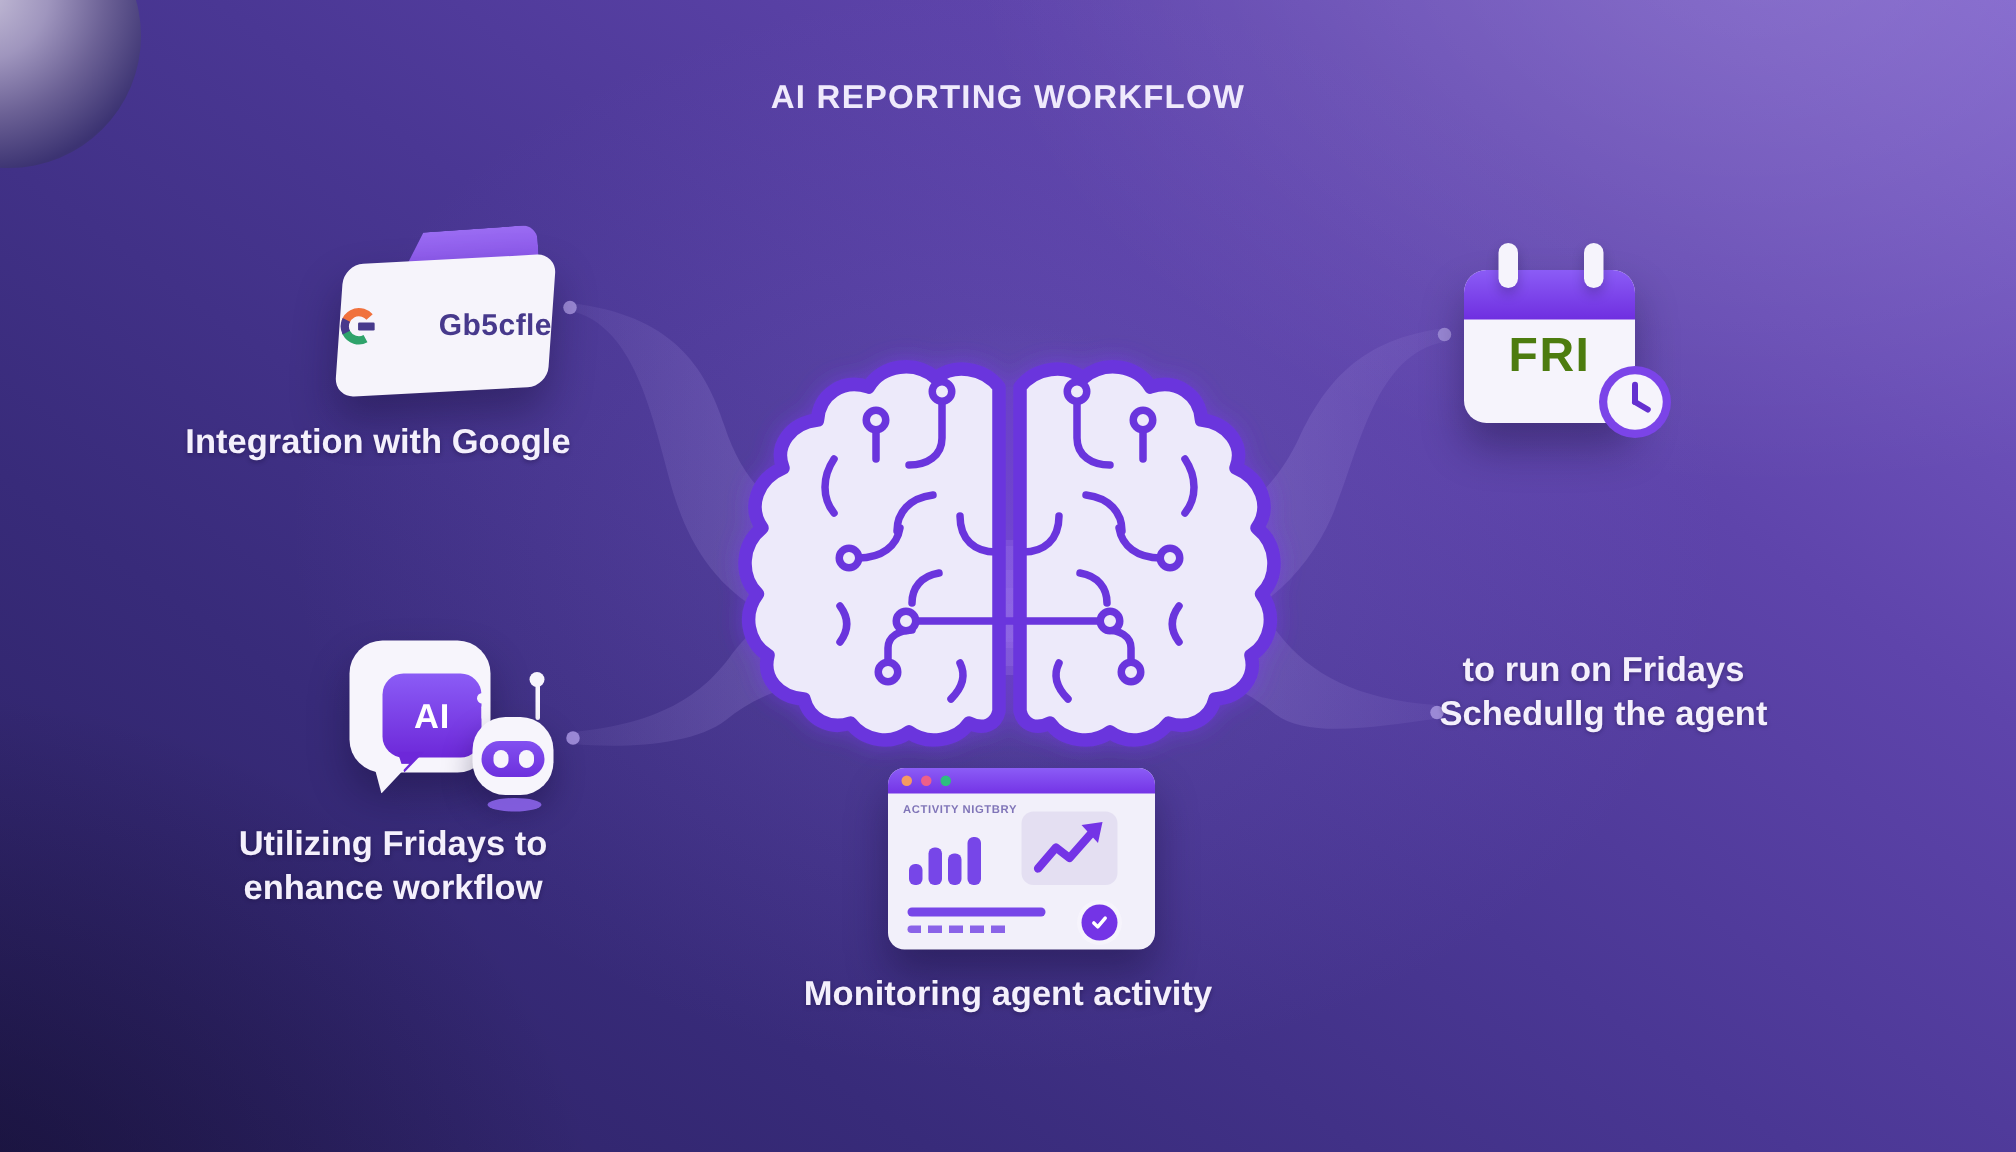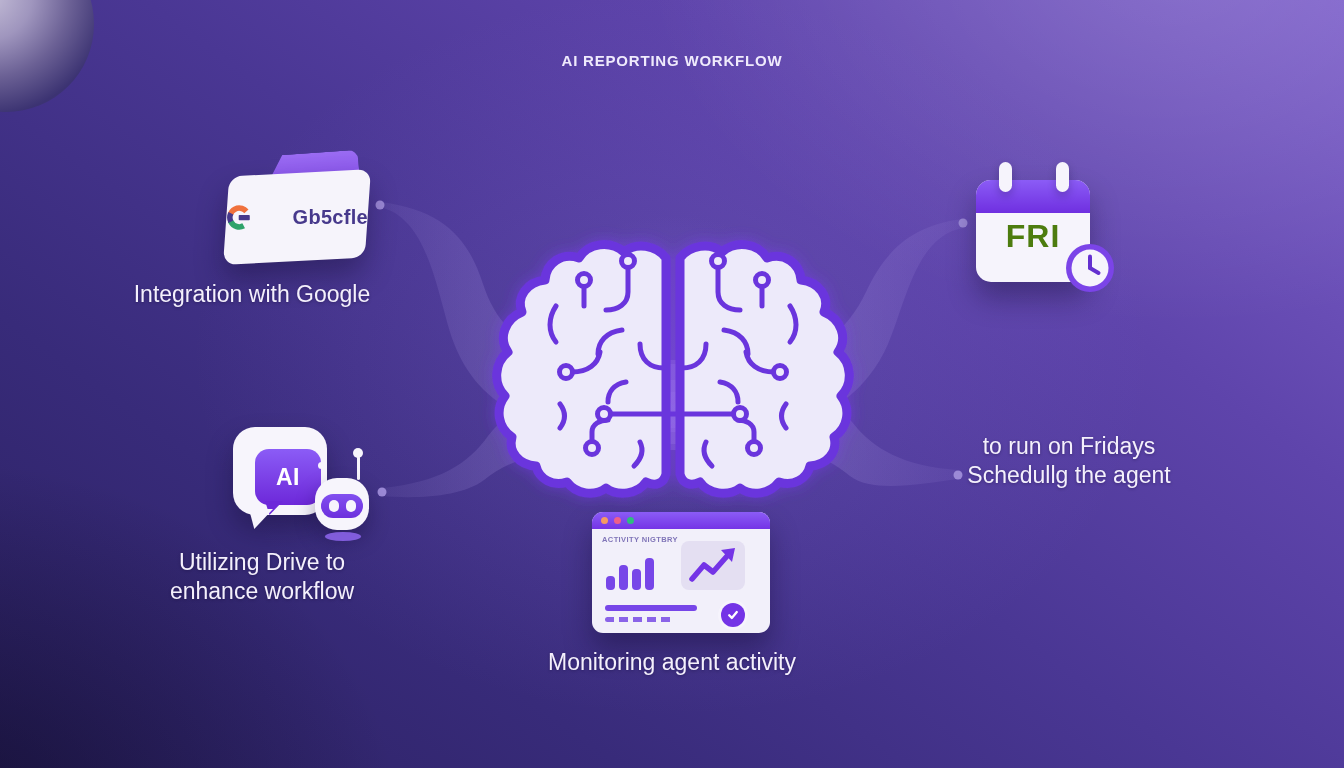--- a/index.html
+++ b/index.html
@@ -13,24 +13,24 @@
       radial-gradient(900px 620px at 88% -6%, rgba(255,255,255,.13), transparent 60%),
       radial-gradient(740px 560px at 50% 46%, rgba(150,120,235,.20), transparent 65%),
       radial-gradient(820px 640px at -4% 106%, rgba(6,4,22,.5), transparent 55%);
   }
   .sphere{position:absolute;left:-82px;top:-64px;width:176px;height:176px;border-radius:50%;
     background:radial-gradient(circle at 40% 34%, #d0cade 0%, #a79ec2 28%, #6f6596 52%, #3b3370 76%, rgba(40,32,90,0) 98%);
     opacity:.92;}
   .overlay{position:absolute;left:0;top:0;}
 
   .title{position:absolute;top:52px;left:0;width:100%;text-align:center;
-    font-size:15px;font-weight:600;letter-spacing:.8px;color:#efeafc;}
+    font-size:22px;font-weight:600;letter-spacing:.8px;color:#efeafc;}
   .agent-label{position:absolute;top:180px;left:472px;width:400px;text-align:center;
     font-size:28px;font-weight:600;color:#ffffff;}
-  .caption{position:absolute;color:#f4f0fc;font-size:23px;font-weight:400;text-align:center;
+  .caption{position:absolute;color:#f4f0fc;font-size:23px;font-weight:700;text-align:center;
     line-height:29px;text-shadow:0 1px 3px rgba(20,10,50,.35);}
   .cap-drive{left:97px;top:280px;width:310px;}
   .cap-chat{left:107px;top:548px;width:310px;}
   .cap-schedule{left:919px;top:432px;width:300px;}
   .cap-monitor{left:522px;top:648px;width:300px;}
 
   
   .folder{position:absolute;left:222px;top:148px;width:160px;height:120px;}
   .folder-back{position:absolute;left:12px;top:6px;width:126px;height:62px;border-radius:10px;
     background:linear-gradient(180deg,#9a6cf2,#7534e4);transform:rotate(-4deg);
@@ -205,21 +205,21 @@
     <span class="antenna ant-r-dot"></span>
     <div class="robot-head">
       <div class="robot-visor">
         <span class="robot-eye"></span>
         <span class="robot-eye"></span>
       </div>
     </div>
     <div class="robot-base"></div>
   </div>
   <div class="caption cap-chat">
-    <div>Utilizing Drive to</div>
+    <div>Utilizing Fridays to</div>
     <div>enhance workflow</div>
   </div>
 
   <div class="calendar">
     <div class="cal-body">
       <div class="cal-header"></div>
       <div class="cal-day">FRI</div>
     </div>
     <span class="cal-ring ring-1"></span>
     <span class="cal-ring ring-2"></span>

